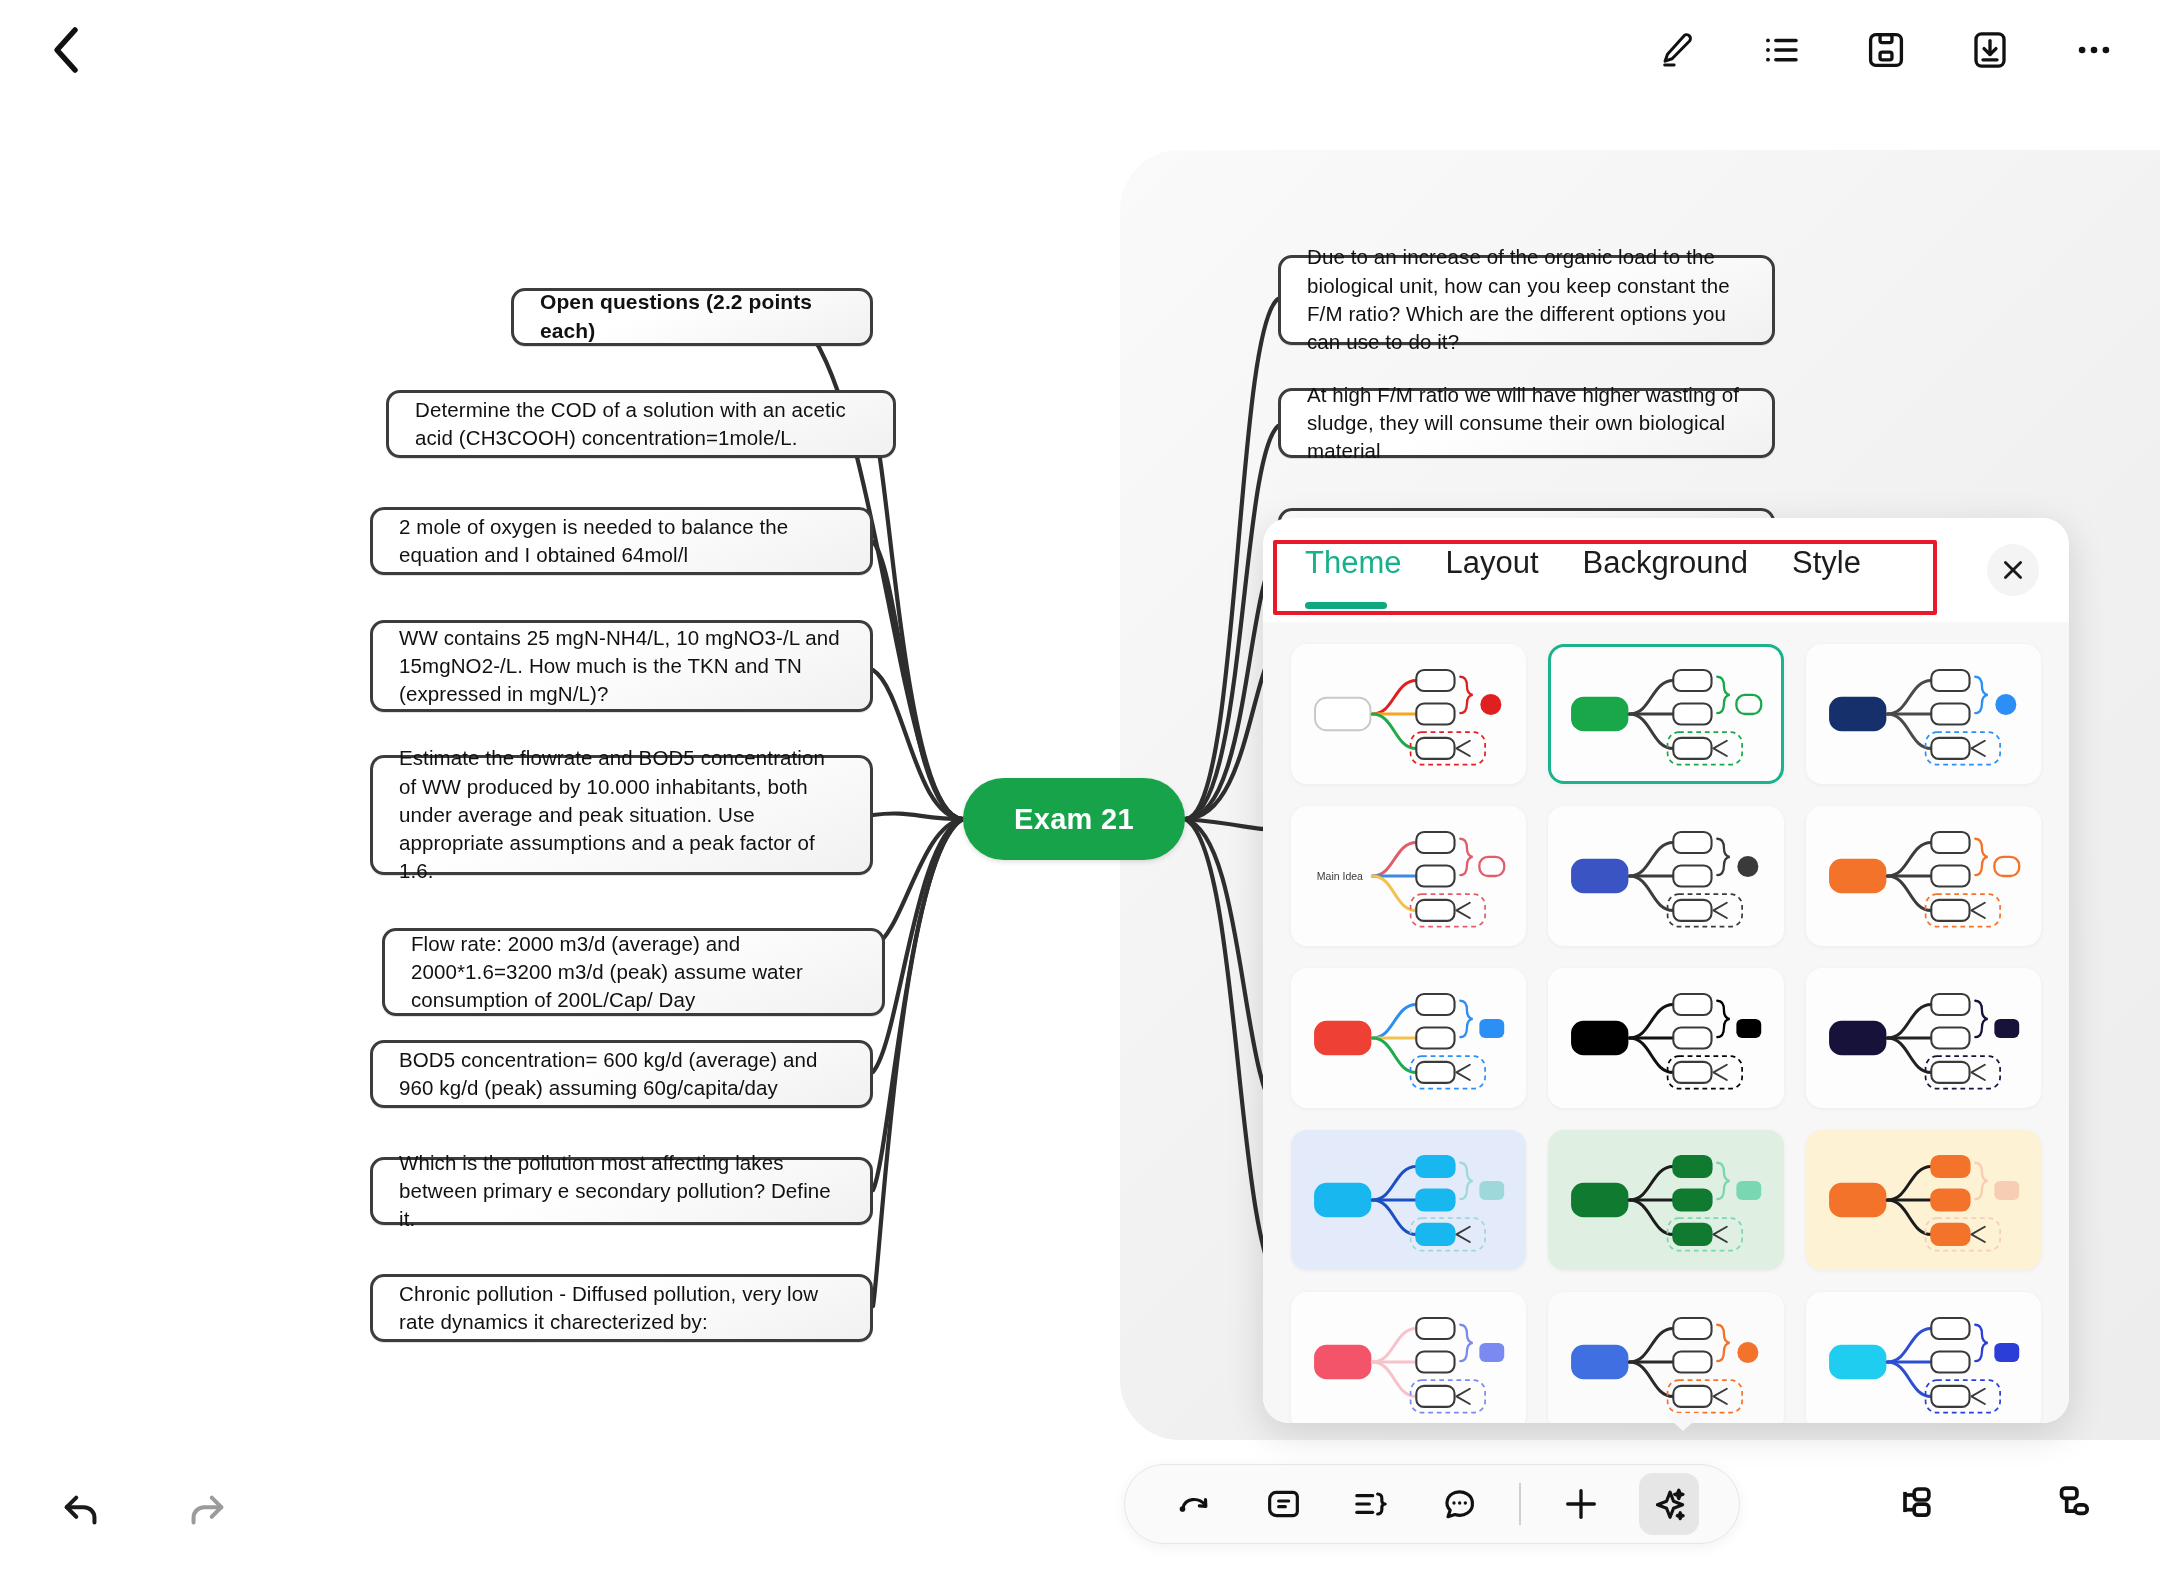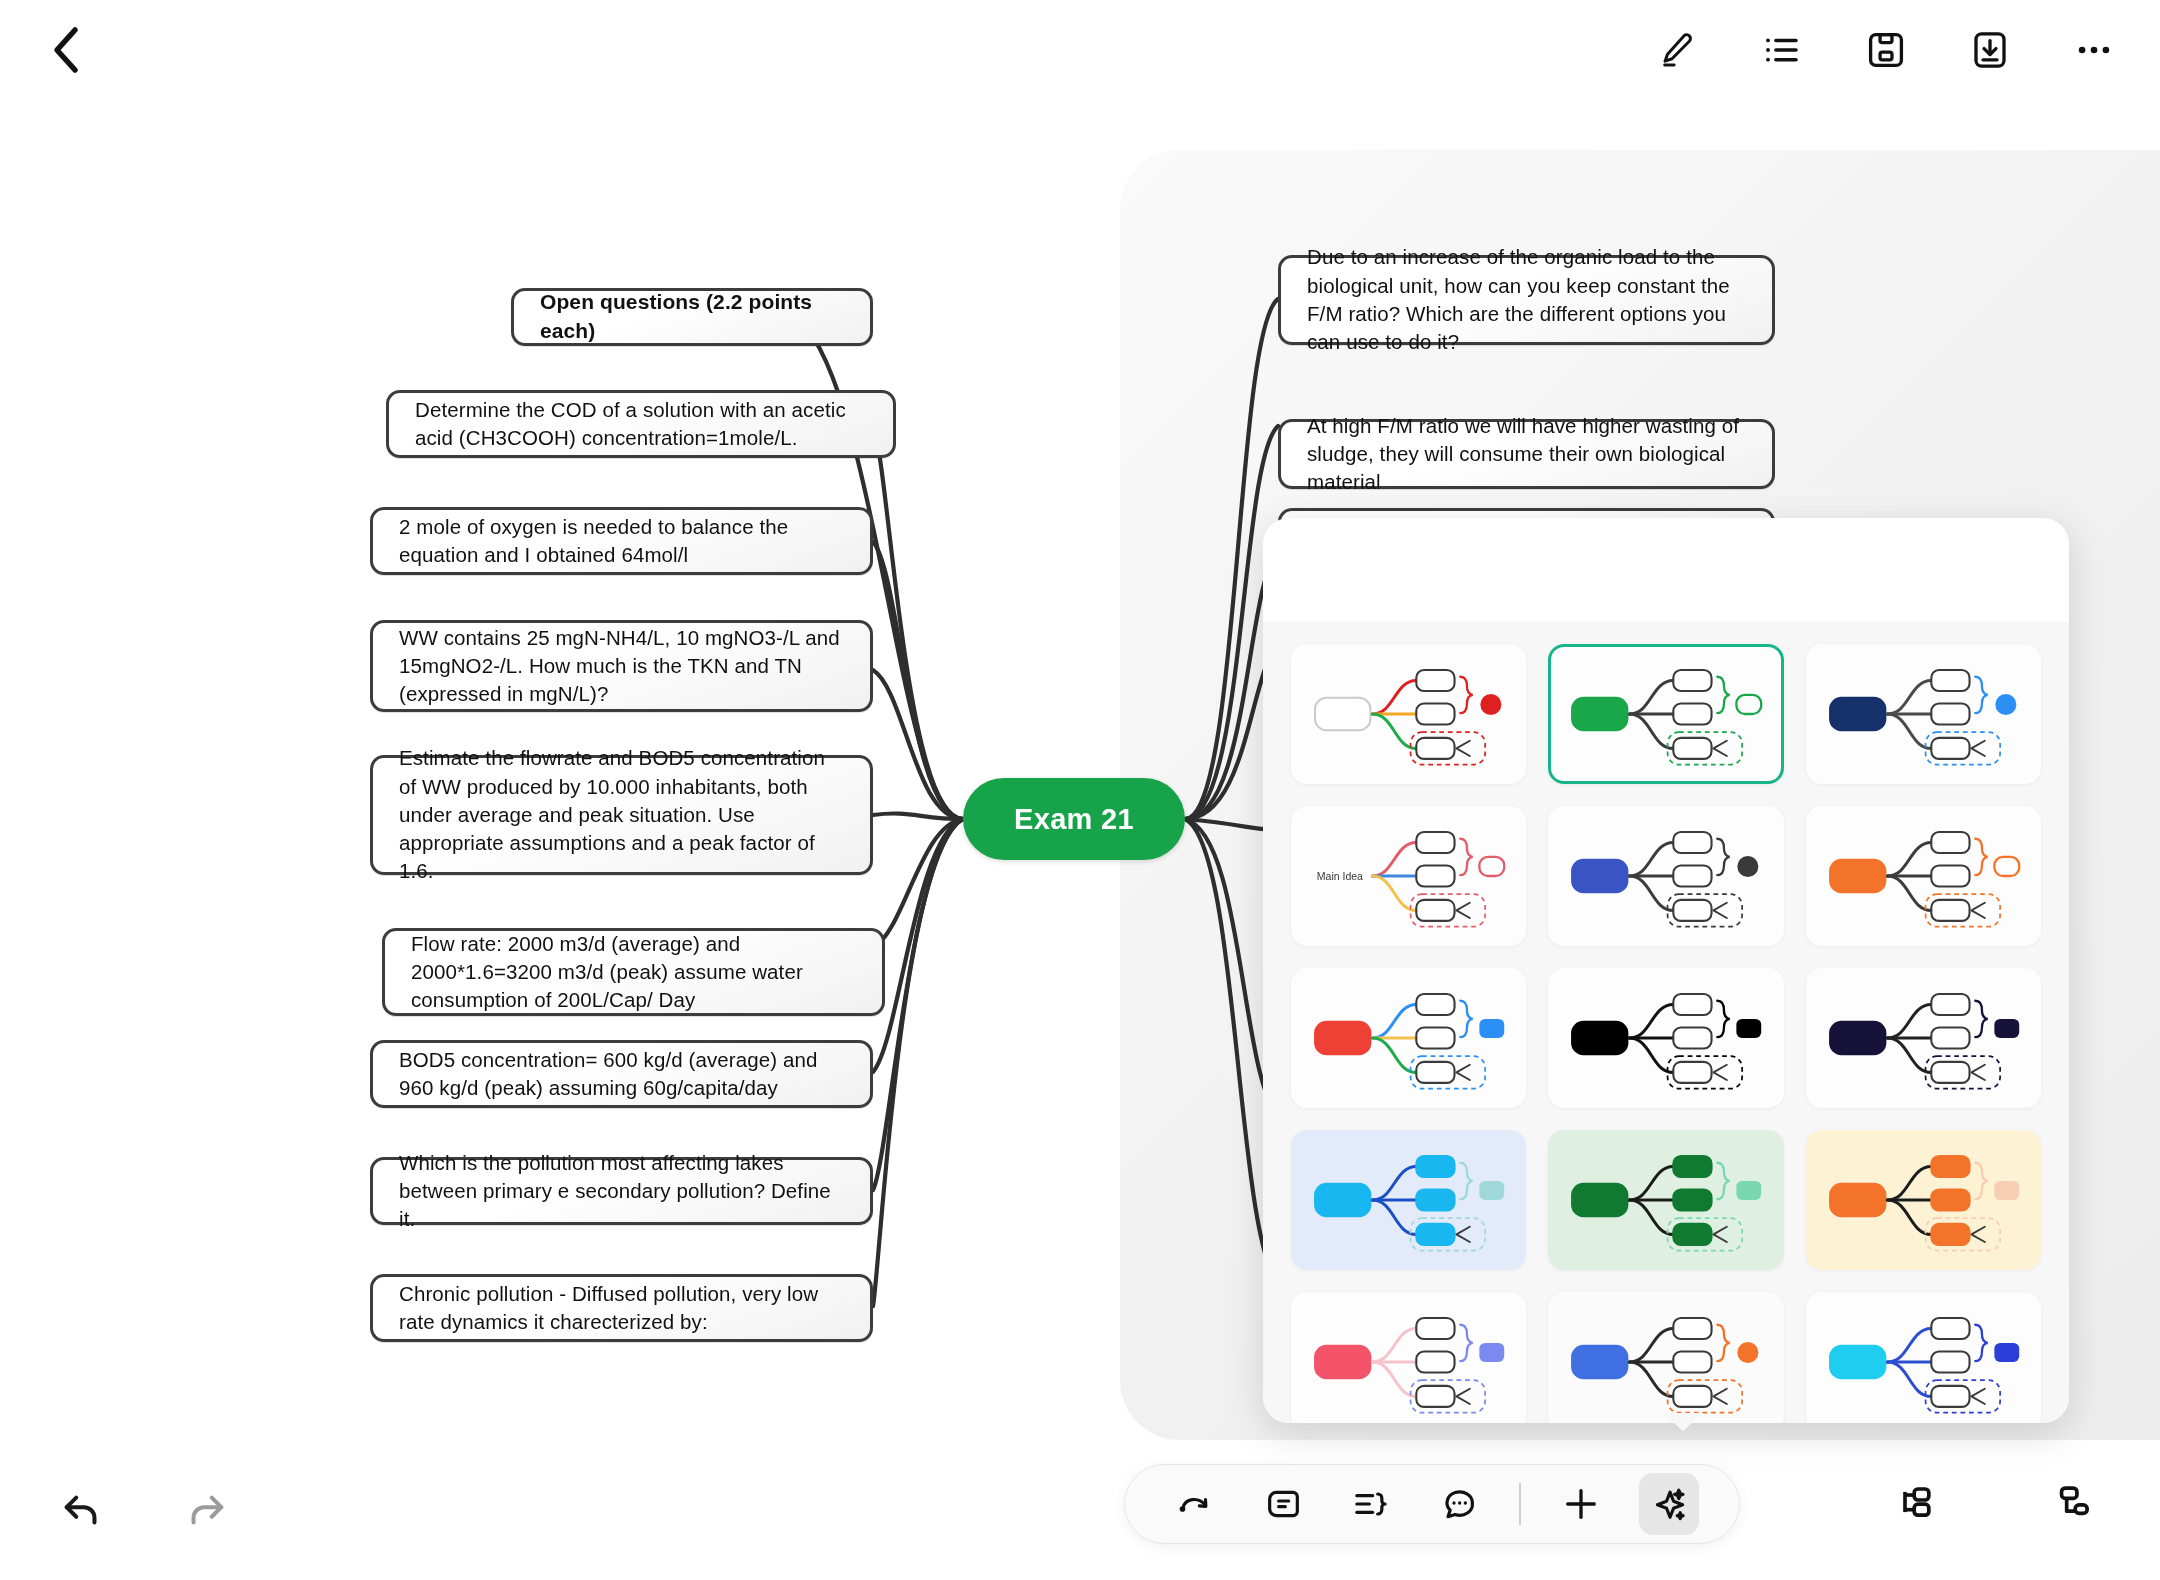--- a/index.html
+++ b/index.html
@@ -265,25 +265,40 @@
   <div class="node" style="left:382px; top:916px; width:503px; height:88px;margin-top:12px;">Flow rate: 2000 m3/d (average) and 2000*1.6=3200 m3/d (peak)   assume water consumption of 200L/Cap/ Day</div>
 
   <div class="node" style="left:370px; top:1040px; width:503px; height:68px;">BOD5 concentration= 600 kg/d (average) and 960 kg/d (peak) assuming 60g/capita/day</div>
 
   <div class="node" style="left:370px; top:1157px; width:503px; height:68px;">Which is the pollution most affecting lakes between primary e secondary pollution? Define it.</div>
 
   <div class="node" style="left:370px; top:1274px; width:503px; height:68px;">Chronic pollution - Diffused pollution, very low rate dynamics it charecterized by:</div>
 
   <div class="node" style="left:1278px; top:255px; width:497px; height:90px;">Due to an increase of the organic load to the biological unit, how can you keep constant the F/M ratio? Which are the different options you can use to do it?</div>
 
-  <div class="node" style="left:1278px; top:388px; width:497px; height:70px;margin-top:31px;">At high F/M ratio we will have higher wasting of sludge, they will consume their own biological material</div>
+  <div class="node" style="left:1278px; top:388px; width:497px; height:70px;">At high F/M ratio we will have higher wasting of sludge, they will consume their own biological material</div>
 
   <div class="node" style="left:1278px; top:508px; width:497px; height:70px;"></div>
 
   <div class="theme-panel">
+    <div class="panel-header">
+      <div class="tabs">
+        <div class="tab active">Theme</div>
+        <div class="tab">Layout</div>
+        <div class="tab">Background</div>
+        <div class="tab">Style</div>
+      </div>
+      <div class="tab-highlight"></div>
+      <div class="panel-close" title="Close">
+        <svg width="26" height="26" viewBox="0 0 24 24" fill="none" stroke="#1a1a1a" stroke-width="2.6" stroke-linecap="round">
+            <line x1="5" y1="5" x2="19" y2="19"></line>
+            <line x1="19" y1="5" x2="5" y2="19"></line>
+          </svg>
+      </div>
+    </div>
 
     <div class="theme-scroll">
       <div class="theme-grid" id="theme-grid">
           <div class="theme-card" style="background: rgb(253, 253, 253);">
             <svg viewBox="0 0 240 130" preserveAspectRatio="xMidYMid meet">
               <rect x="22" y="48" width="58" height="34" rx="12" fill="#ffffff" stroke="#c9c9c9" stroke-width="2"></rect>
               <path d="M82 65 C 105 65, 105 30, 128 30" fill="none" stroke="#e02020" stroke-width="3.2" stroke-linecap="round"></path>
               <path d="M82 65 C 105 65, 105 65, 128 65" fill="none" stroke="#f5a623" stroke-width="3.2" stroke-linecap="round"></path>
               <path d="M82 65 C 105 65, 105 101, 128 101" fill="none" stroke="#1faa4b" stroke-width="3.2" stroke-linecap="round"></path>
               <rect x="128" y="19" width="40" height="22" rx="8" fill="#ffffff" stroke="#3a3a3a" stroke-width="2.2"></rect>

